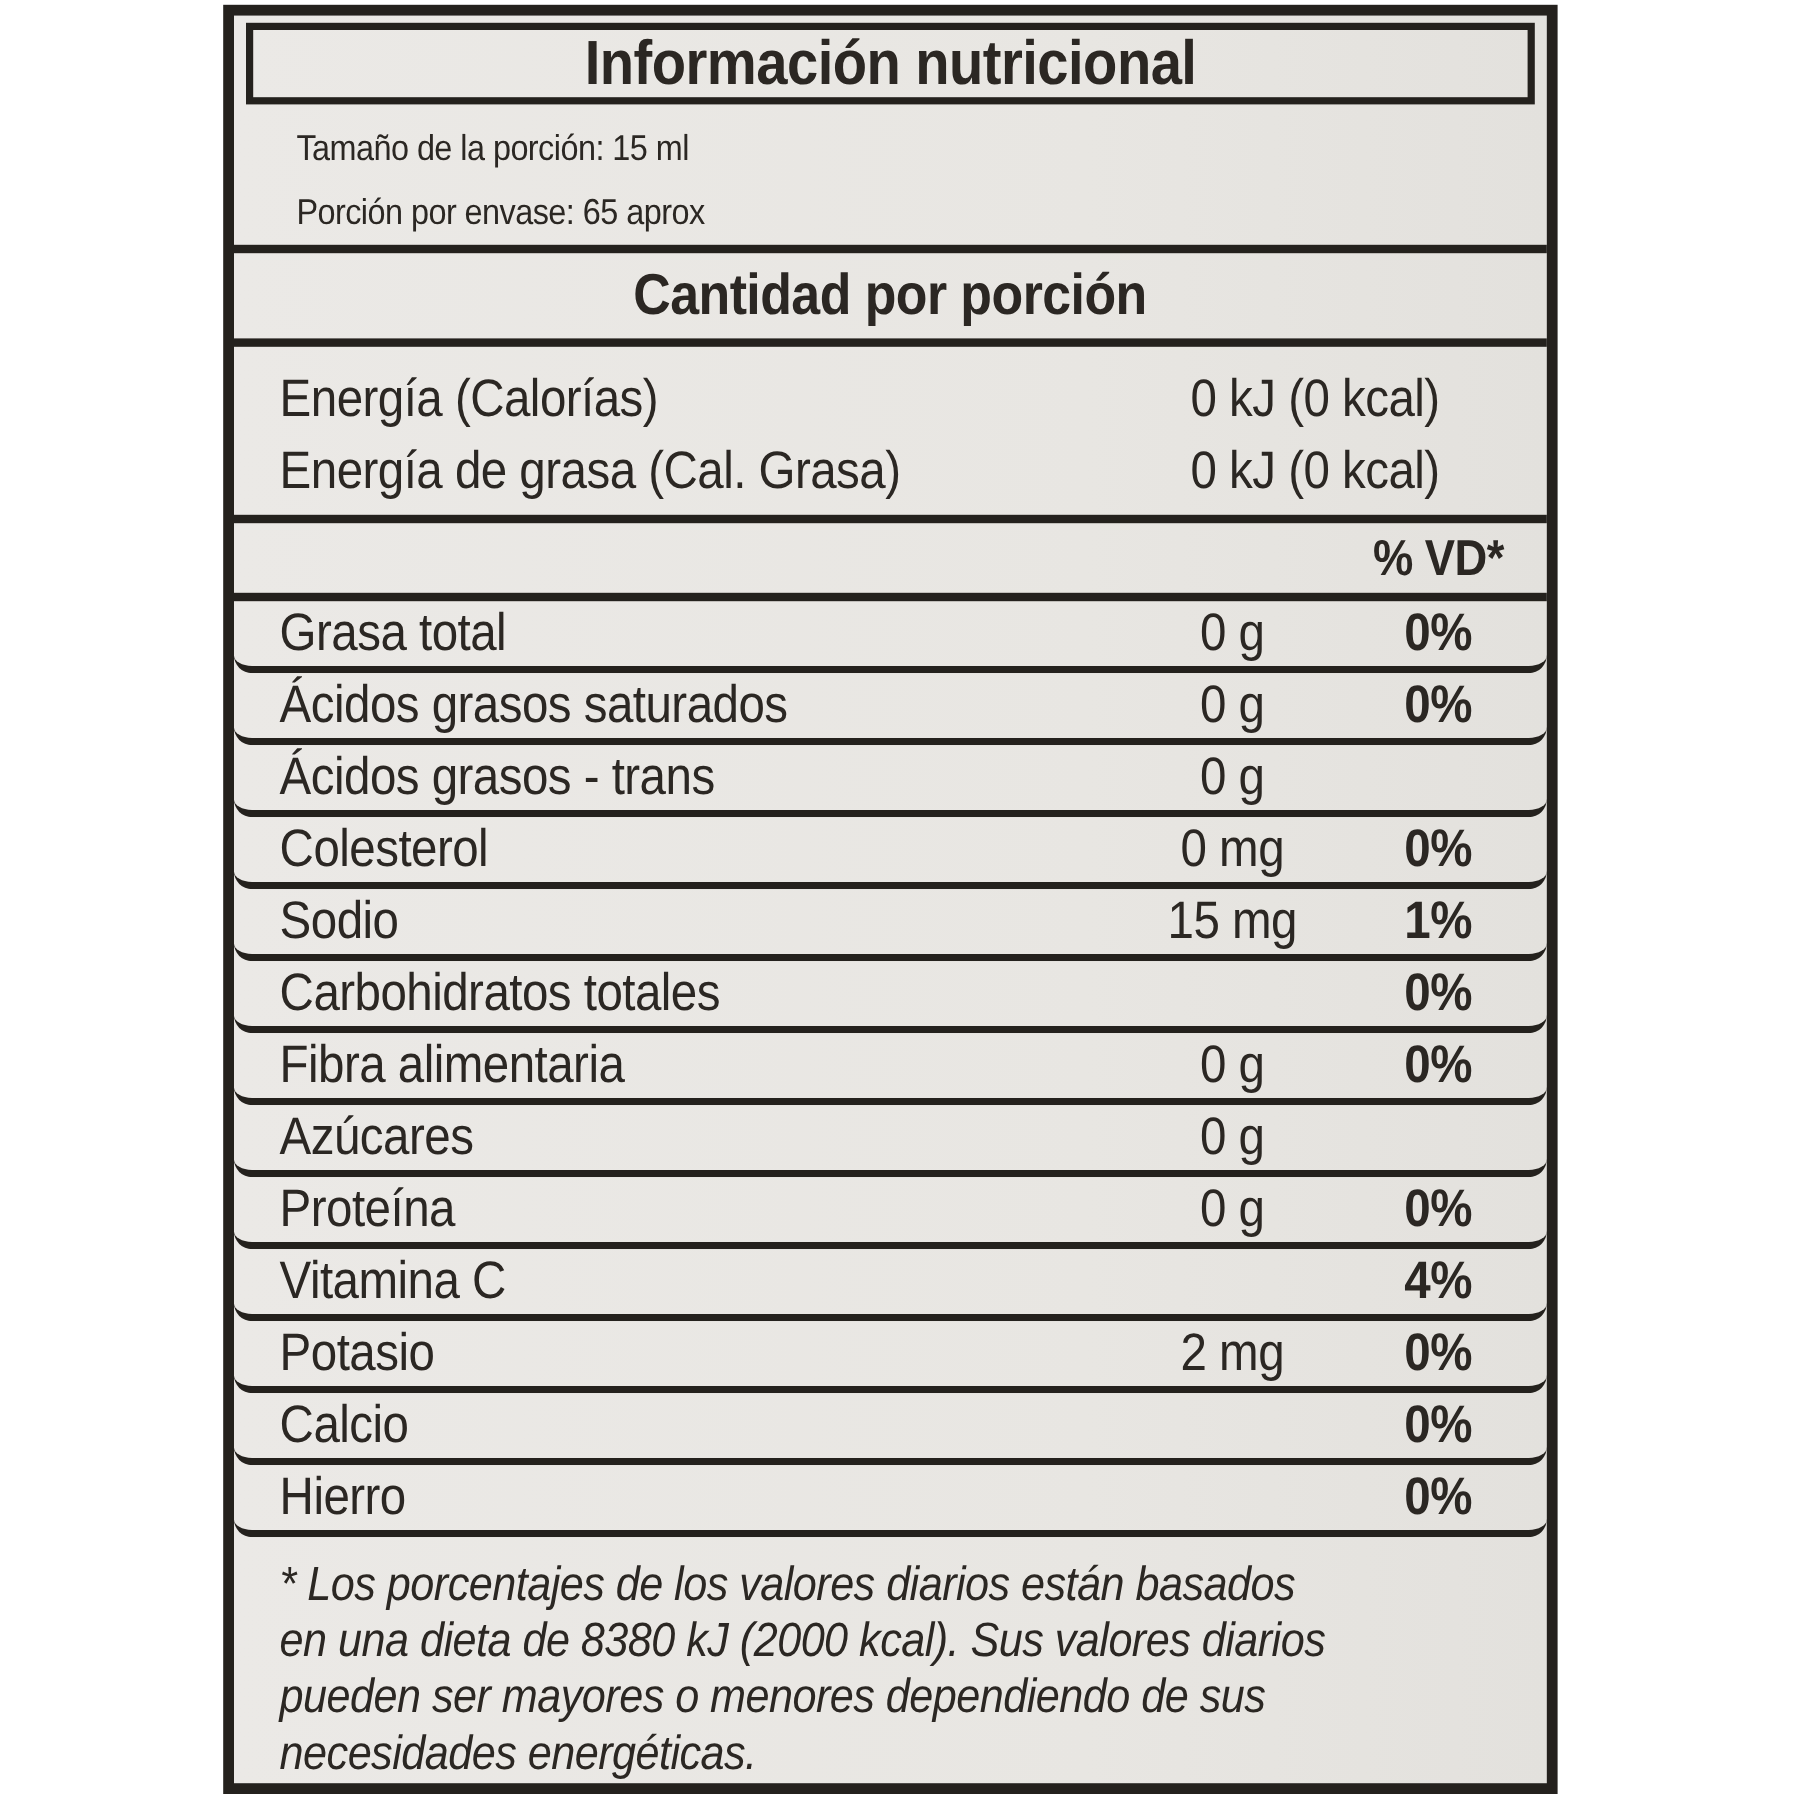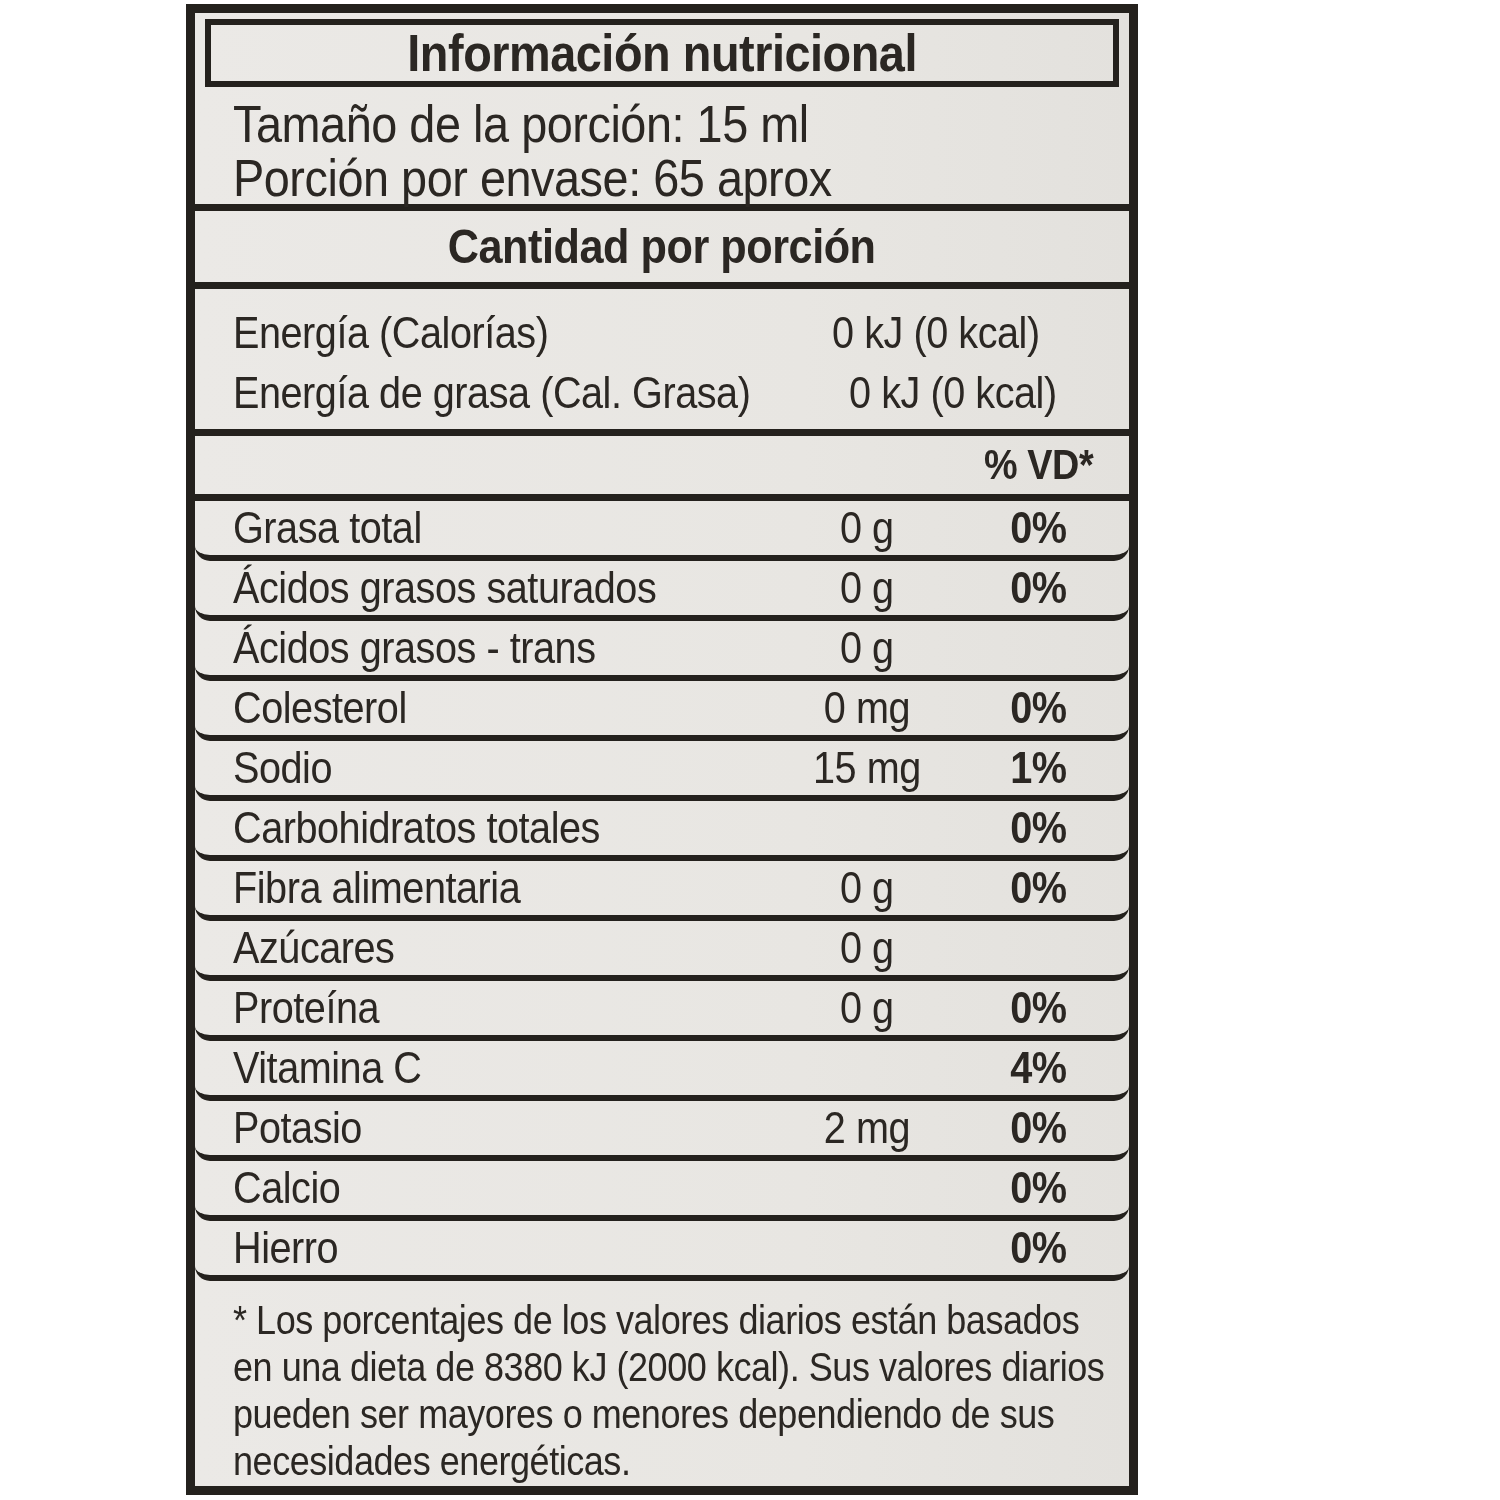--- a/index.html
+++ b/index.html
@@ -13,21 +13,21 @@
     width: 1500px;
     height: 1500px;
     background: #ffffff;
     overflow: hidden;
   }
   
   .nf-label {
     position: absolute;
     left: 186px;
     top: 4px;
-    width: 952px;
+    width: 1112px;
     height: 1491px;
     box-sizing: border-box;
     border: 9px solid #24211d;
     background: linear-gradient(90deg, #ebe9e6 0%, #e8e6e2 65%, #e3e1dd 100%);
     color: #2b2723;
     display: flex;
     flex-direction: column;
     letter-spacing: -0.5px;
     justify-content: center;
   }
@@ -49,22 +49,22 @@
     display: flex;
     align-items: center;
     justify-content: center;
     font-size: 52px;
     font-weight: bold;
   }
   .serving-row {
     box-sizing: border-box;
     height: 124px;
     border-bottom: 7px solid #24211d;
-    padding: 10px 62px 0 38px;
-    font-size: 52px;
+    padding: 10px 62px 0 52px;
+    font-size: 30px;
     line-height: 54px;
   }
   .section-row {
     box-sizing: border-box;
     height: 78px;
     border-bottom: 7px solid #24211d;
     display: flex;
     align-items: center;
     justify-content: center;
     font-size: 48px;
@@ -102,20 +102,21 @@
     border-radius: 15px;
   }
   .n-name { flex: 1; min-width: 0; }
   .n-amt  { width: 200px; text-align: center; }
   .n-dv   { width: 100px; text-align: right; font-weight: bold; }
   .foot {
     flex: 1;
     padding: 16px 40px 0 38px;
     font-size: 40px;
     line-height: 47px;
+    font-style: italic;
   }
 </style>
 </head>
 <body>
 
 <div class="page">
   <div class="nf-label">
 
     <div class="title-row">
       <span class="cond-c">Información nutricional</span>

